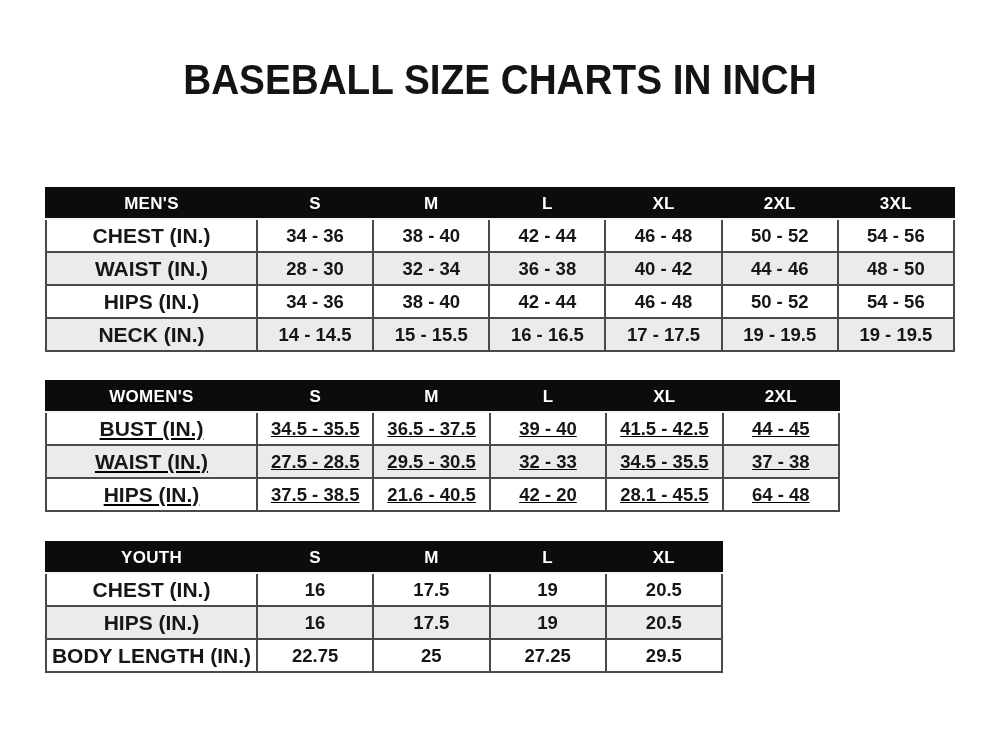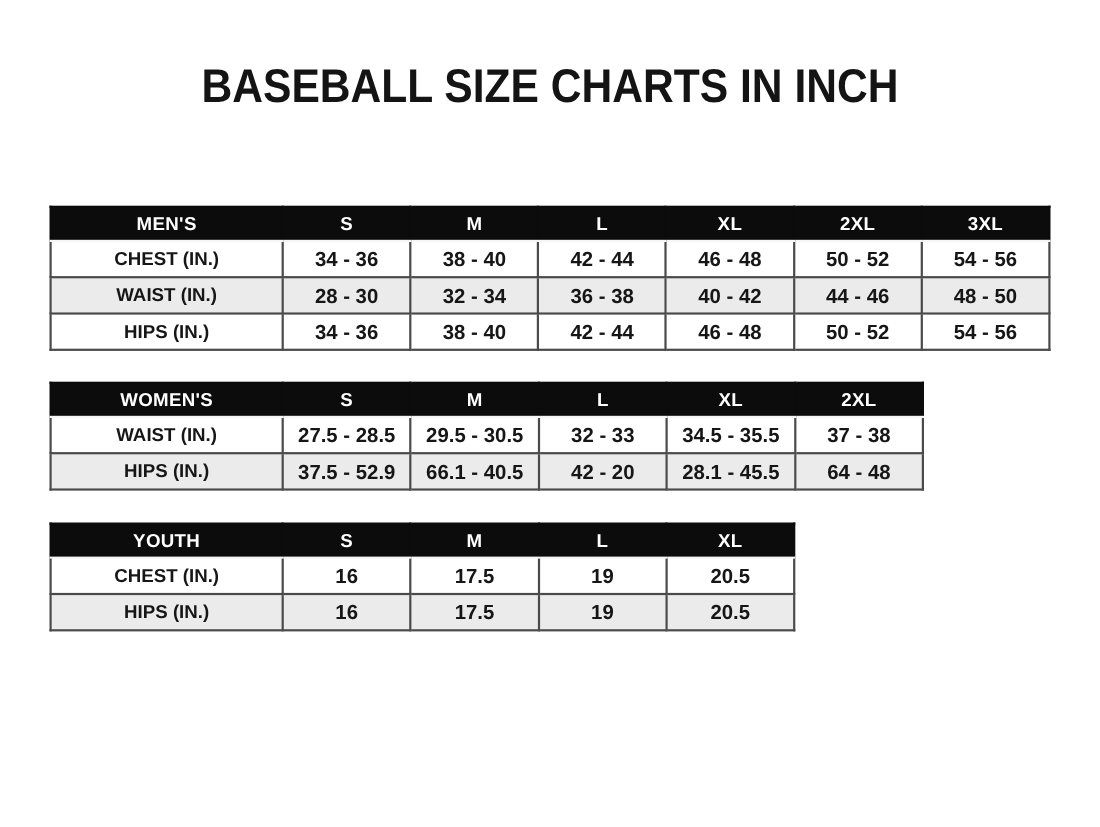--- a/index.html
+++ b/index.html
@@ -35,21 +35,21 @@
   }
   #tables {
     margin-left: 45px;
   }
   table.size-table {
     border-collapse: collapse;
     table-layout: fixed;
     border: 2px solid #0f172a;
   }
   table[data-name="mens-size-table"]   { width: 910px; margin-top: 84px; }
-  table[data-name="womens-size-table"] { width: 795px; margin-top: 28px; }
+  table[data-name="womens-size-table"] { width: 795px; margin-top: 28px; text-decoration: underline; }
   table[data-name="youth-size-table"]  { width: 678px; margin-top: 29px; }
   col.label-col { width: 211px; }
   table.size-table th {
     background: #0c0c0c;
     color: #ffffff;
     font-weight: 700;
     font-size: 17px;
     height: 29px;
     padding: 0 2px;
     text-align: center;
@@ -64,21 +64,21 @@
     height: 31px;
     padding: 0 2px;
     text-align: center;
     vertical-align: middle;
     border: 2px solid #4a4a4a;
     background: #ffffff;
     white-space: nowrap;
     overflow: hidden;
   }
   table.size-table td.value-cell { font-size: 18.5px; }
-  table.size-table td.label-cell { font-size: 17px; }
+  table.size-table td.label-cell { font-size: 21px; }
   table.size-table tbody tr:nth-child(even) td { background: #ebebeb; }
 </style>
 </head>
 <body>
 
 <div class="page" data-name="size-chart-page">
   <div class="title-wrap" data-name="title-wrap">
     <h1 class="page-title" data-name="page-title">BASEBALL SIZE CHARTS IN INCH</h1>
   </div>
   <div id="tables" data-name="size-tables-container">
@@ -124,20 +124,29 @@
           </tr>
           <tr data-name="mens-table-row">
             <td class="label-cell" data-name="measurement-label">HIPS (IN.)</td>
             <td class="value-cell" data-name="size-value">34 - 36</td>
             <td class="value-cell" data-name="size-value">38 - 40</td>
             <td class="value-cell" data-name="size-value">42 - 44</td>
             <td class="value-cell" data-name="size-value">46 - 48</td>
             <td class="value-cell" data-name="size-value">50 - 52</td>
             <td class="value-cell" data-name="size-value">54 - 56</td>
           </tr>
+          <tr data-name="mens-table-row">
+            <td class="label-cell" data-name="measurement-label">NECK (IN.)</td>
+            <td class="value-cell" data-name="size-value">14 - 14.5</td>
+            <td class="value-cell" data-name="size-value">15 - 15.5</td>
+            <td class="value-cell" data-name="size-value">16 - 16.5</td>
+            <td class="value-cell" data-name="size-value">17 - 17.5</td>
+            <td class="value-cell" data-name="size-value">19 - 19.5</td>
+            <td class="value-cell" data-name="size-value">19 - 19.5</td>
+          </tr>
         </tbody>
       </table>
       <table class="size-table" data-name="womens-size-table">
         <colgroup>
           <col class="label-col">
           <col class="size-col">
           <col class="size-col">
           <col class="size-col">
           <col class="size-col">
           <col class="size-col">
@@ -147,31 +156,39 @@
             <th data-name="womens-table-title">WOMEN'S</th>
             <th data-name="womens-size-header-s">S</th>
             <th data-name="womens-size-header-m">M</th>
             <th data-name="womens-size-header-l">L</th>
             <th data-name="womens-size-header-xl">XL</th>
             <th data-name="womens-size-header-2xl">2XL</th>
           </tr>
         </thead>
         <tbody>
           <tr data-name="womens-table-row">
+            <td class="label-cell" data-name="measurement-label">BUST (IN.)</td>
+            <td class="value-cell" data-name="size-value">34.5 - 35.5</td>
+            <td class="value-cell" data-name="size-value">36.5 - 37.5</td>
+            <td class="value-cell" data-name="size-value">39 - 40</td>
+            <td class="value-cell" data-name="size-value">41.5 - 42.5</td>
+            <td class="value-cell" data-name="size-value">44 - 45</td>
+          </tr>
+          <tr data-name="womens-table-row">
             <td class="label-cell" data-name="measurement-label">WAIST (IN.)</td>
             <td class="value-cell" data-name="size-value">27.5 - 28.5</td>
             <td class="value-cell" data-name="size-value">29.5 - 30.5</td>
             <td class="value-cell" data-name="size-value">32 - 33</td>
             <td class="value-cell" data-name="size-value">34.5 - 35.5</td>
             <td class="value-cell" data-name="size-value">37 - 38</td>
           </tr>
           <tr data-name="womens-table-row">
             <td class="label-cell" data-name="measurement-label">HIPS (IN.)</td>
-            <td class="value-cell" data-name="size-value">37.5 - 52.9</td>
-            <td class="value-cell" data-name="size-value">66.1 - 40.5</td>
+            <td class="value-cell" data-name="size-value">37.5 - 38.5</td>
+            <td class="value-cell" data-name="size-value">21.6 - 40.5</td>
             <td class="value-cell" data-name="size-value">42 - 20</td>
             <td class="value-cell" data-name="size-value">28.1 - 45.5</td>
             <td class="value-cell" data-name="size-value">64 - 48</td>
           </tr>
         </tbody>
       </table>
       <table class="size-table" data-name="youth-size-table">
         <colgroup>
           <col class="label-col">
           <col class="size-col">
@@ -196,16 +213,23 @@
             <td class="value-cell" data-name="size-value">19</td>
             <td class="value-cell" data-name="size-value">20.5</td>
           </tr>
           <tr data-name="youth-table-row">
             <td class="label-cell" data-name="measurement-label">HIPS (IN.)</td>
             <td class="value-cell" data-name="size-value">16</td>
             <td class="value-cell" data-name="size-value">17.5</td>
             <td class="value-cell" data-name="size-value">19</td>
             <td class="value-cell" data-name="size-value">20.5</td>
           </tr>
+          <tr data-name="youth-table-row">
+            <td class="label-cell" data-name="measurement-label">BODY LENGTH (IN.)</td>
+            <td class="value-cell" data-name="size-value">22.75</td>
+            <td class="value-cell" data-name="size-value">25</td>
+            <td class="value-cell" data-name="size-value">27.25</td>
+            <td class="value-cell" data-name="size-value">29.5</td>
+          </tr>
         </tbody>
       </table>
     </div>
 </div>
 
 </body></html>

